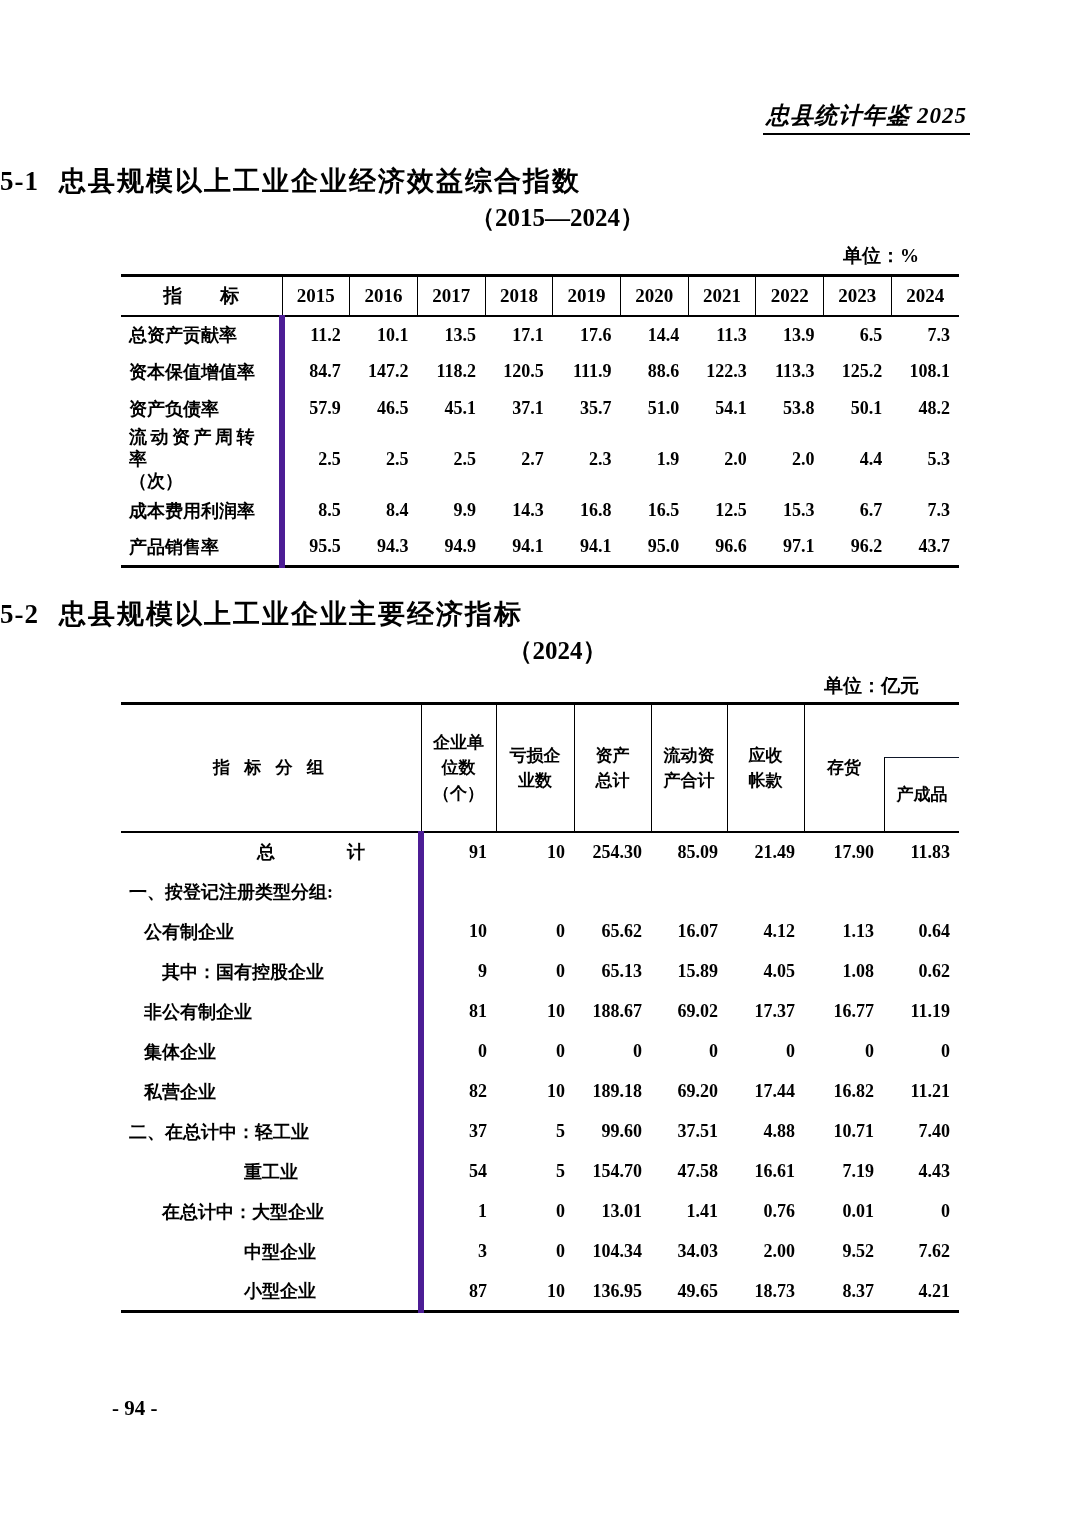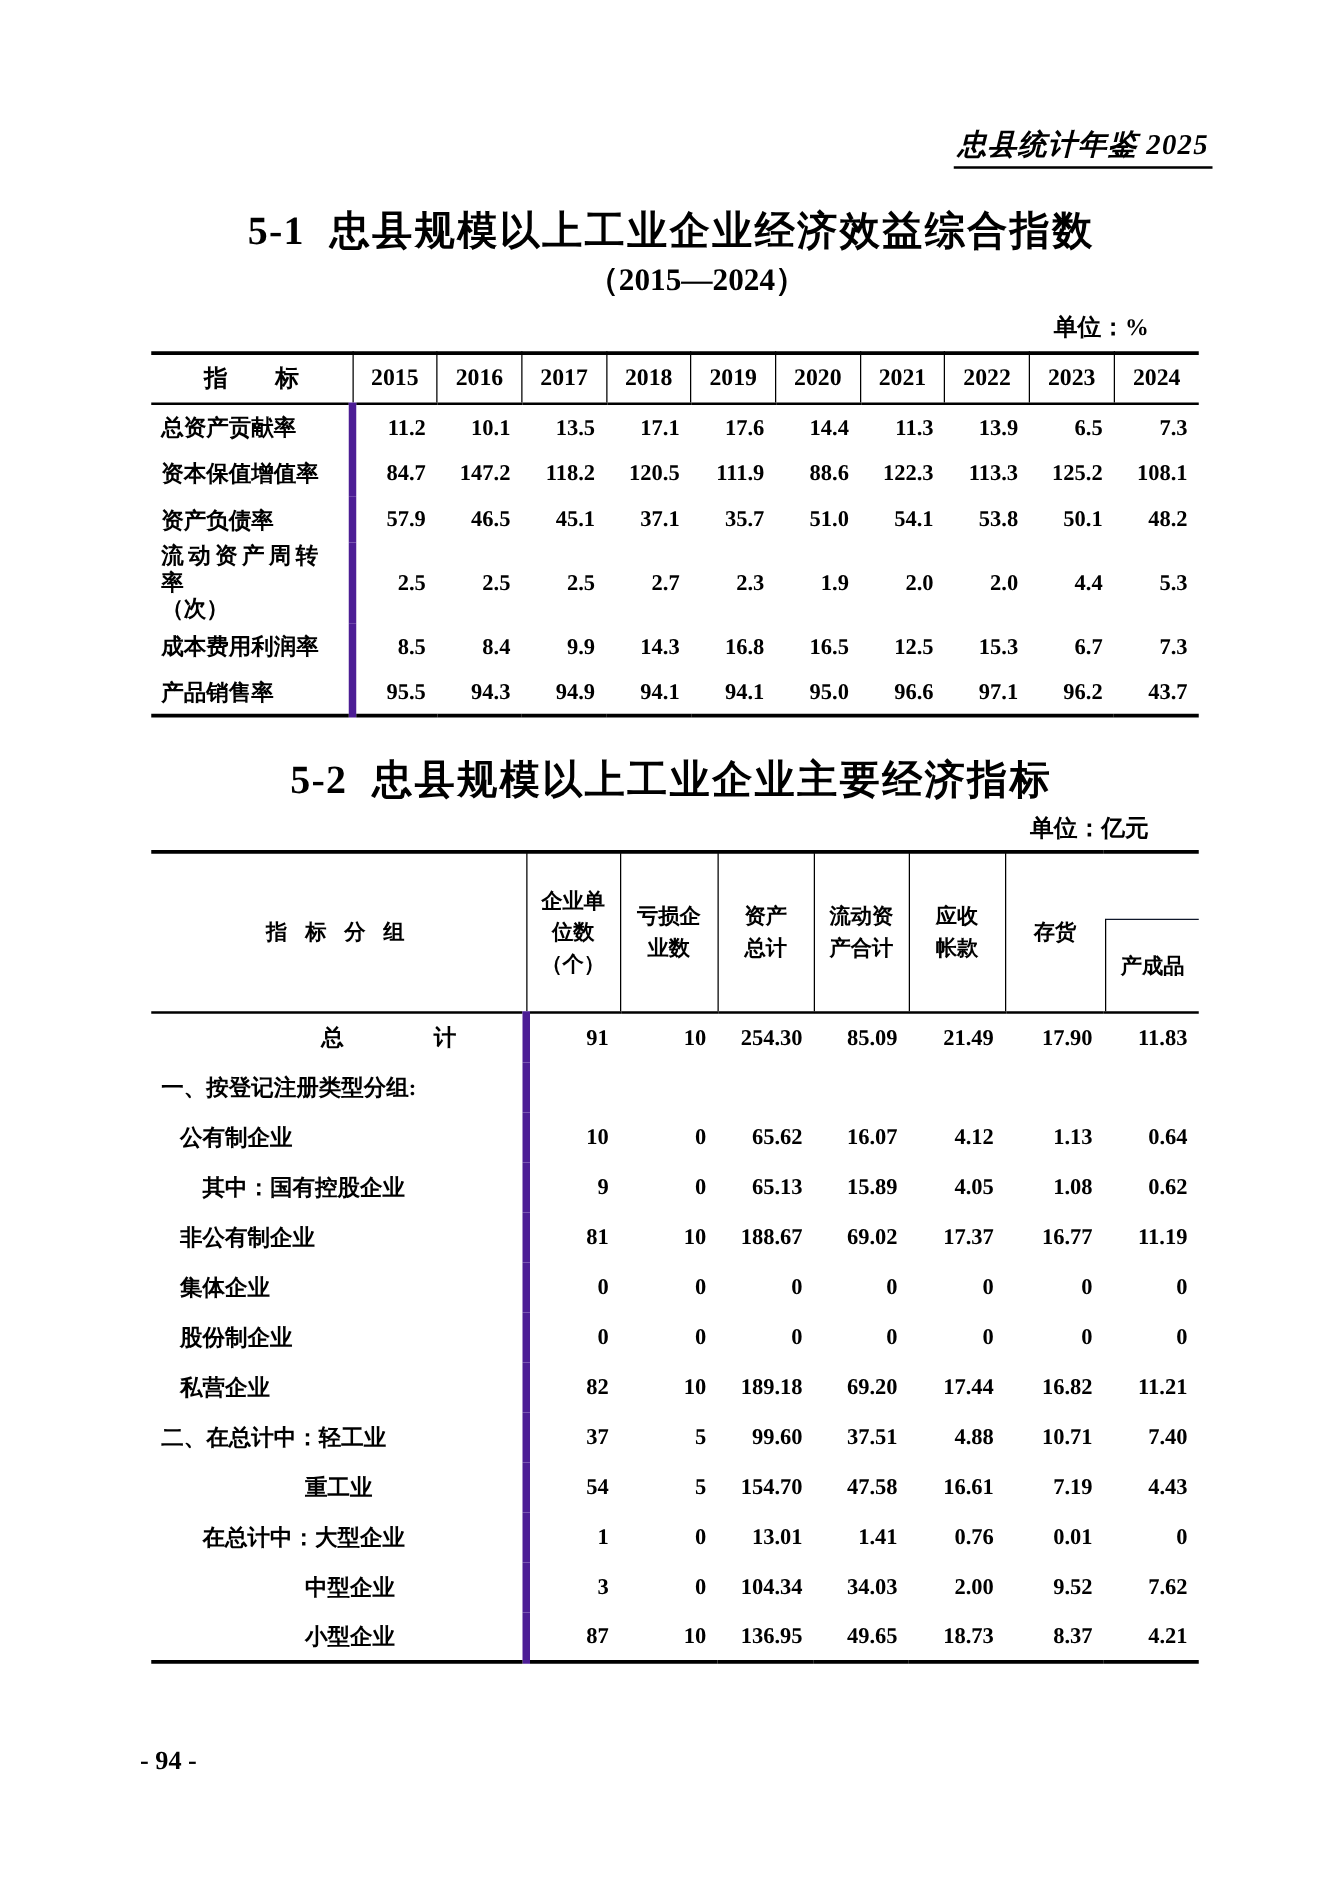--- a/index.html
+++ b/index.html
@@ -4,21 +4,21 @@
 <style>
   * { margin:0; padding:0; box-sizing:border-box; }
   html,body { background:#fff; }
   body { width:1074px; font-family:"Liberation Serif", serif; color:#000; }
   .page { position:relative; width:1074px; height:1520px; background:#fff; overflow:hidden; }
 
   .running-head { padding-top:100px; margin-right:104px; text-align:right; }
   .rh-text { display:inline-block; font-size:23px; font-weight:bold; font-style:italic;
              letter-spacing:1px; border-bottom:2px solid #000; padding:0 3px 2px 3px; }
 
-  .tbl-title { text-align:center; font-size:32px; font-weight:bold; line-height:1.35; }
+  .tbl-title { text-align:left; font-size:27px; font-weight:bold; line-height:1.35; }
   .tbl-title .t-num { font-family:"Liberation Serif", serif; margin-right:20px; letter-spacing:1px; }
   .tbl-title .t-text { font-family:"Liberation Sans", sans-serif; letter-spacing:2px; }
   .title-1 { margin-top:28px; }
   .title-2 { margin-top:28px; }
   .tbl-subtitle { margin-top:2px; text-align:center; font-size:25px; font-weight:bold; line-height:1.35;padding-left:41px; }
   .unit-line { margin:8px 155px 5px 0; text-align:right; font-size:19px; font-weight:bold; line-height:1.35; }
   .unit-line-2 { margin-top:5px; margin-bottom:4px; }
 
   table { border-collapse:collapse; table-layout:fixed; width:838px; margin-left:121px; }
   .t1, .t2 { border-top:3px solid #000; border-bottom:3px solid #000; }
@@ -182,20 +182,21 @@
         <td class="num">97.1</td>
         <td class="num">96.2</td>
         <td class="num">43.7</td>
       </tr>
     </tbody>
   </table>
 
   <div class="tbl-title title-2">
     <span class="t-num">5-2</span><span class="t-text">忠县规模以上工业企业主要经济指标</span>
   </div>
+  <div class="tbl-subtitle">（2024）</div>
   <div class="unit-line unit-line-2">单位：亿元</div>
 
   <table class="t2">
     <colgroup>
       <col class="c0">
         <col class="c1">
         <col class="c2">
         <col class="c3">
       <col class="c4">
         <col class="c5">
@@ -279,30 +280,20 @@
         <td class="stub ind1">集体企业</td>
         <td class="num">0</td>
         <td class="num">0</td>
         <td class="num">0</td>
         <td class="num">0</td>
         <td class="num">0</td>
         <td class="num">0</td>
         <td class="num">0</td>
       </tr>
       <tr>
-        <td class="stub ind1">股份制企业</td>
-        <td class="num">0</td>
-        <td class="num">0</td>
-        <td class="num">0</td>
-        <td class="num">0</td>
-        <td class="num">0</td>
-        <td class="num">0</td>
-        <td class="num">0</td>
-      </tr>
-      <tr>
         <td class="stub ind1">私营企业</td>
         <td class="num">82</td>
         <td class="num">10</td>
         <td class="num">189.18</td>
         <td class="num">69.20</td>
         <td class="num">17.44</td>
         <td class="num">16.82</td>
         <td class="num">11.21</td>
       </tr>
       <tr>

